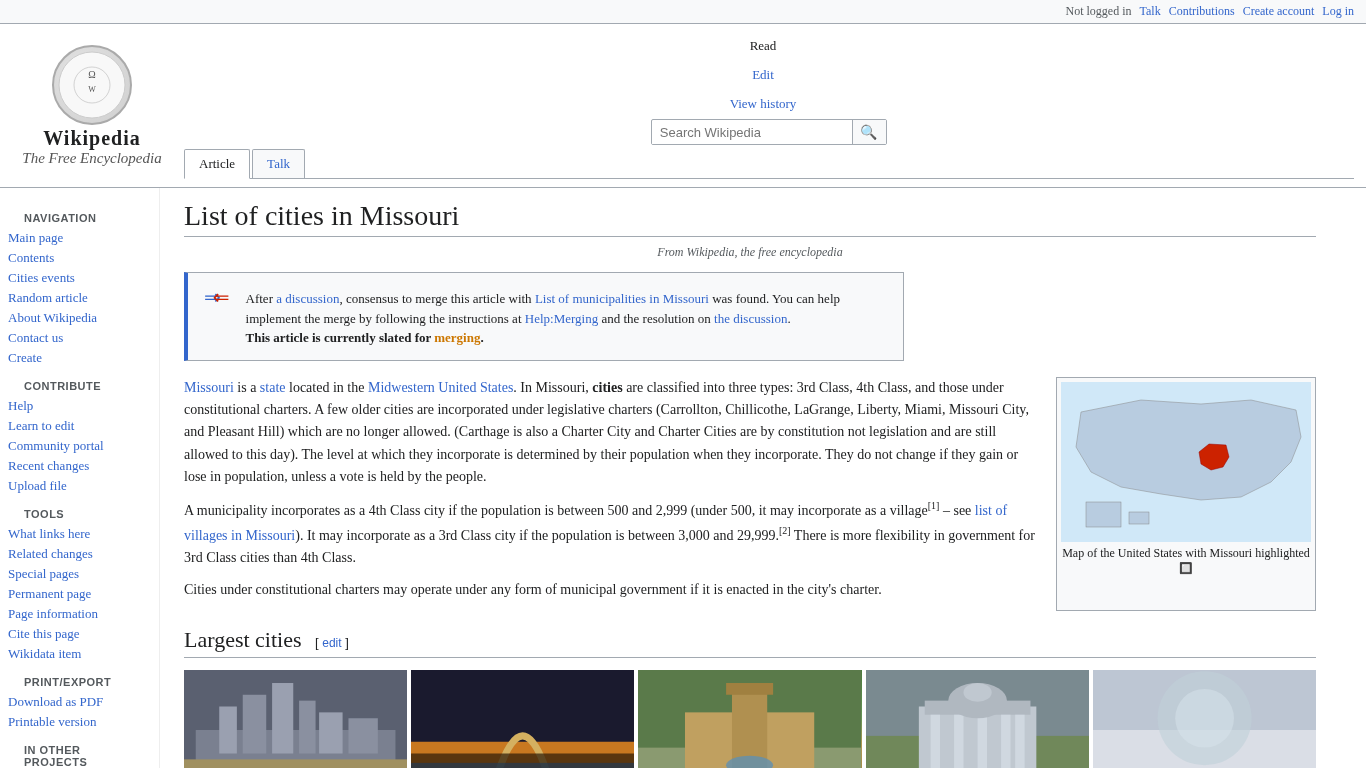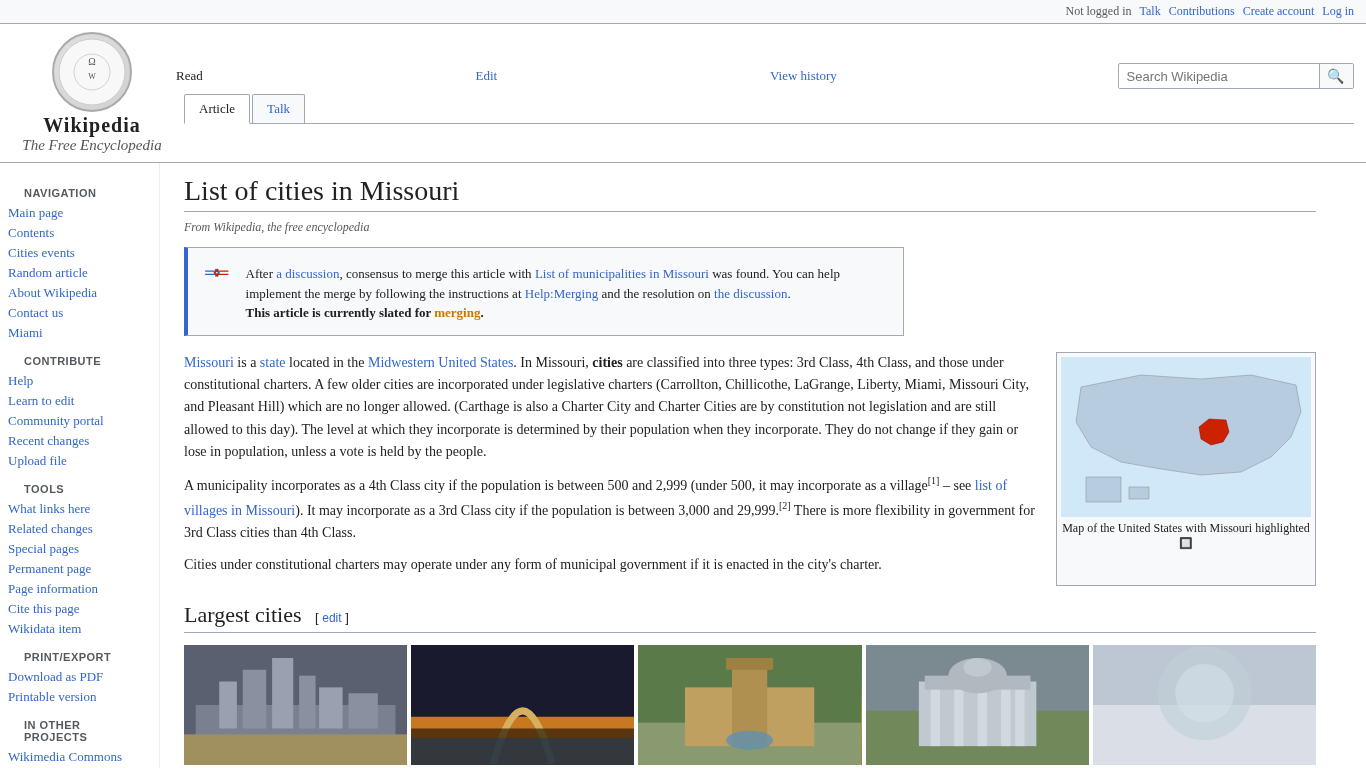--- a/index.html
+++ b/index.html
@@ -153,20 +153,21 @@
       font-weight: normal;
       border-bottom: 1px solid #a2a9b1;
       padding-bottom: 4px;
       margin-bottom: 8px;
     }
     #from-wiki {
       font-size: 12px;
       color: #54595d;
       margin-bottom: 12px;
       font-style: italic;
+      text-align: center;
     }
 
     
     .merge-notice {
       border: 1px solid #a2a9b1;
       background: #f8f9fa;
       padding: 12px 16px;
       margin-bottom: 16px;
       display: flex;
       align-items: flex-start;
@@ -273,21 +274,21 @@
         <text x="35" y="28" text-anchor="middle" font-size="10" fill="#555">Ω</text>
         <text x="35" y="42" text-anchor="middle" font-size="8" fill="#555">W</text>
         <circle cx="35" cy="35" r="18" fill="none" stroke="#aaa" stroke-width="0.5"></circle>
       </svg>
     </div>
     <div id="logo-title">Wikipedia</div>
     <div id="logo-subtitle">The Free Encyclopedia</div>
   </div>
 
   <div style="flex:1; display:flex; flex-direction:column; justify-content:flex-end;">
-    <div style="display:flex; justify-content:space-between; align-items:center; padding-bottom:4px; gap:8px;">
+    <div style="display:flex; justify-content:space-between; align-items:center; padding-bottom:4px; gap:1px;flex-direction:column;">
       <a class="action-tab active">Read</a>
       <a class="action-tab">Edit</a>
       <a class="action-tab">View history</a>
       <div class="search-box">
         <input type="text" placeholder="Search Wikipedia" style="">
         <button>🔍</button>
       </div>
     </div>
     <div style="display:flex; border-bottom:1px solid #a2a9b1; margin-left:12px;">
       <div class="tab active">Article</div>
@@ -299,21 +300,21 @@
 <div id="layout">
 
   <div id="sidebar">
     <div class="sidebar-section-title">Navigation</div>
     <a class="sidebar-item">Main page</a>
     <a class="sidebar-item">Contents</a>
     <a class="sidebar-item">Cities events</a>
     <a class="sidebar-item">Random article</a>
     <a class="sidebar-item">About Wikipedia</a>
     <a class="sidebar-item">Contact us</a>
-    <a class="sidebar-item">Miami</a>
+    <a class="sidebar-item">Create</a>
 
     <div class="sidebar-section-title">Contribute</div>
     <a class="sidebar-item">Help</a>
     <a class="sidebar-item">Learn to edit</a>
     <a class="sidebar-item">Community portal</a>
     <a class="sidebar-item">Recent changes</a>
     <a class="sidebar-item">Upload file</a>
 
     <div class="sidebar-section-title">Tools</div>
     <a class="sidebar-item">What links here</a>

